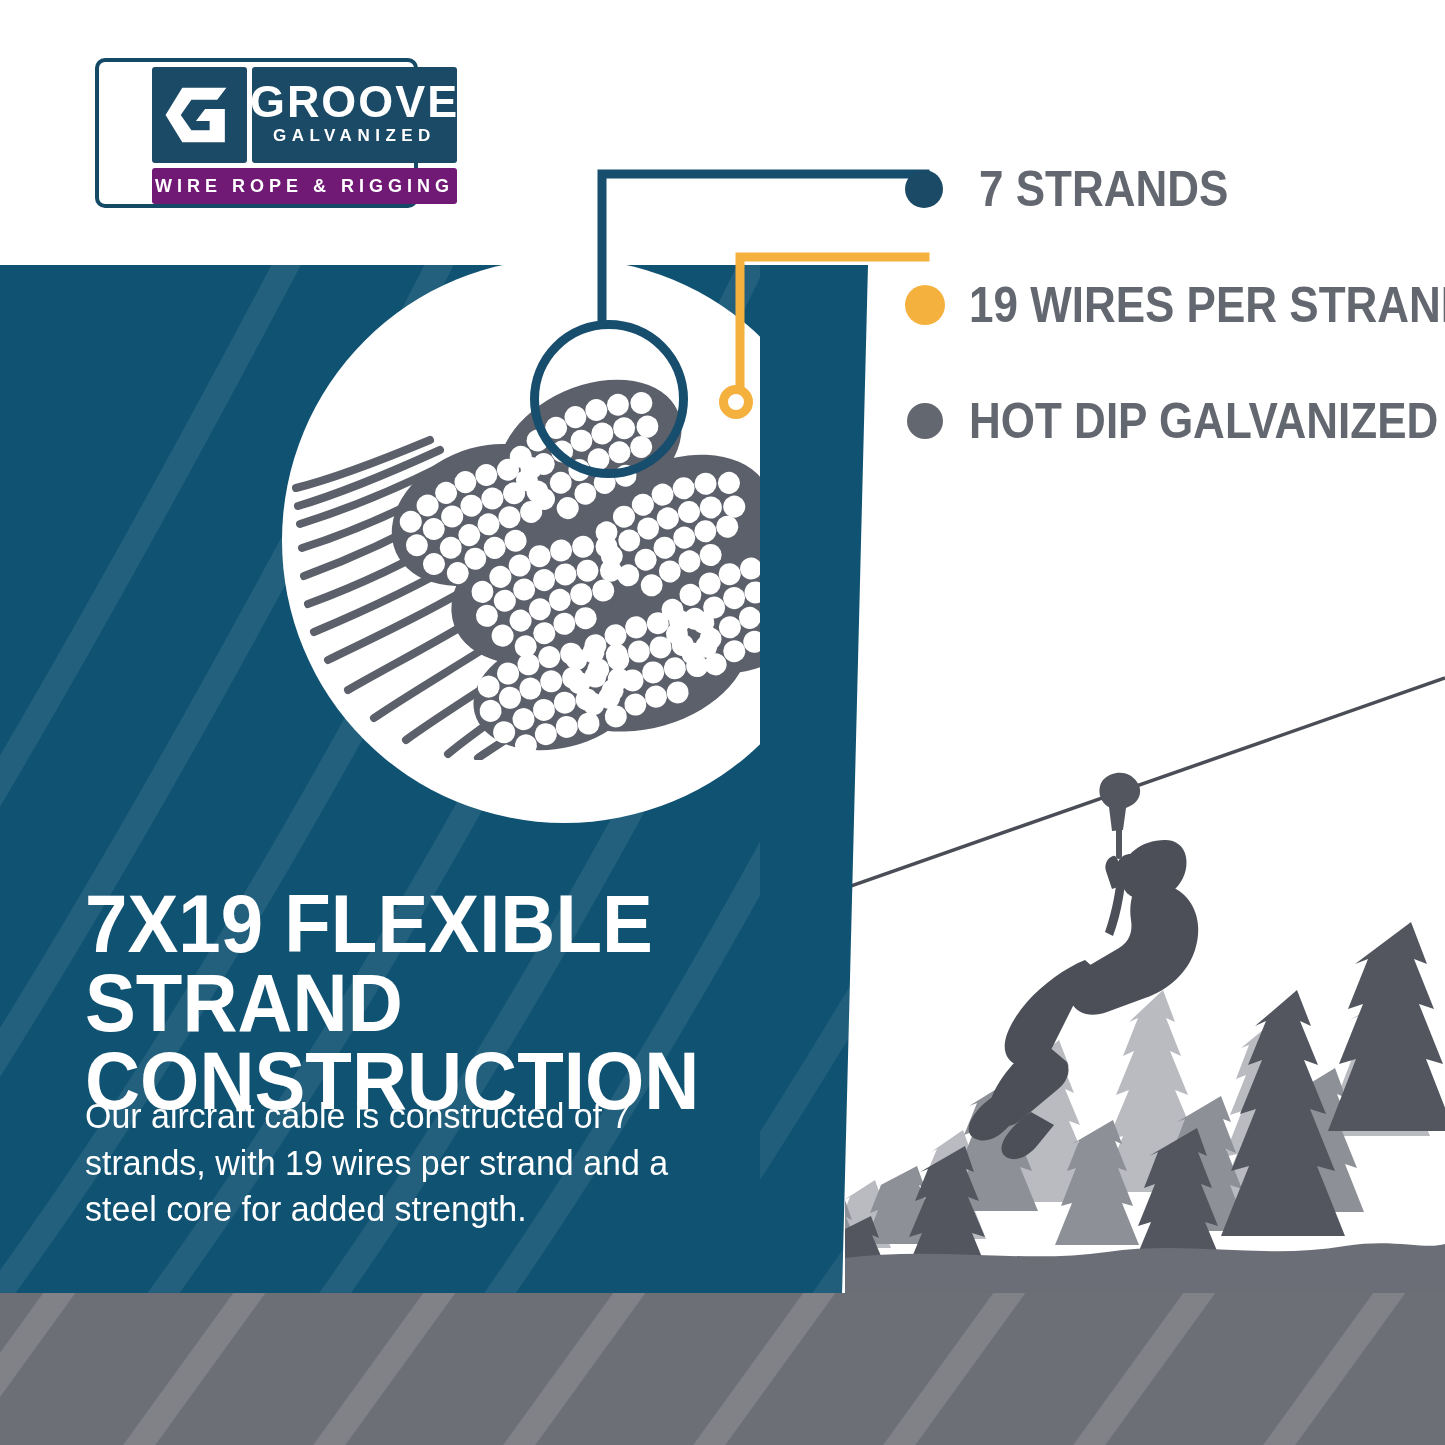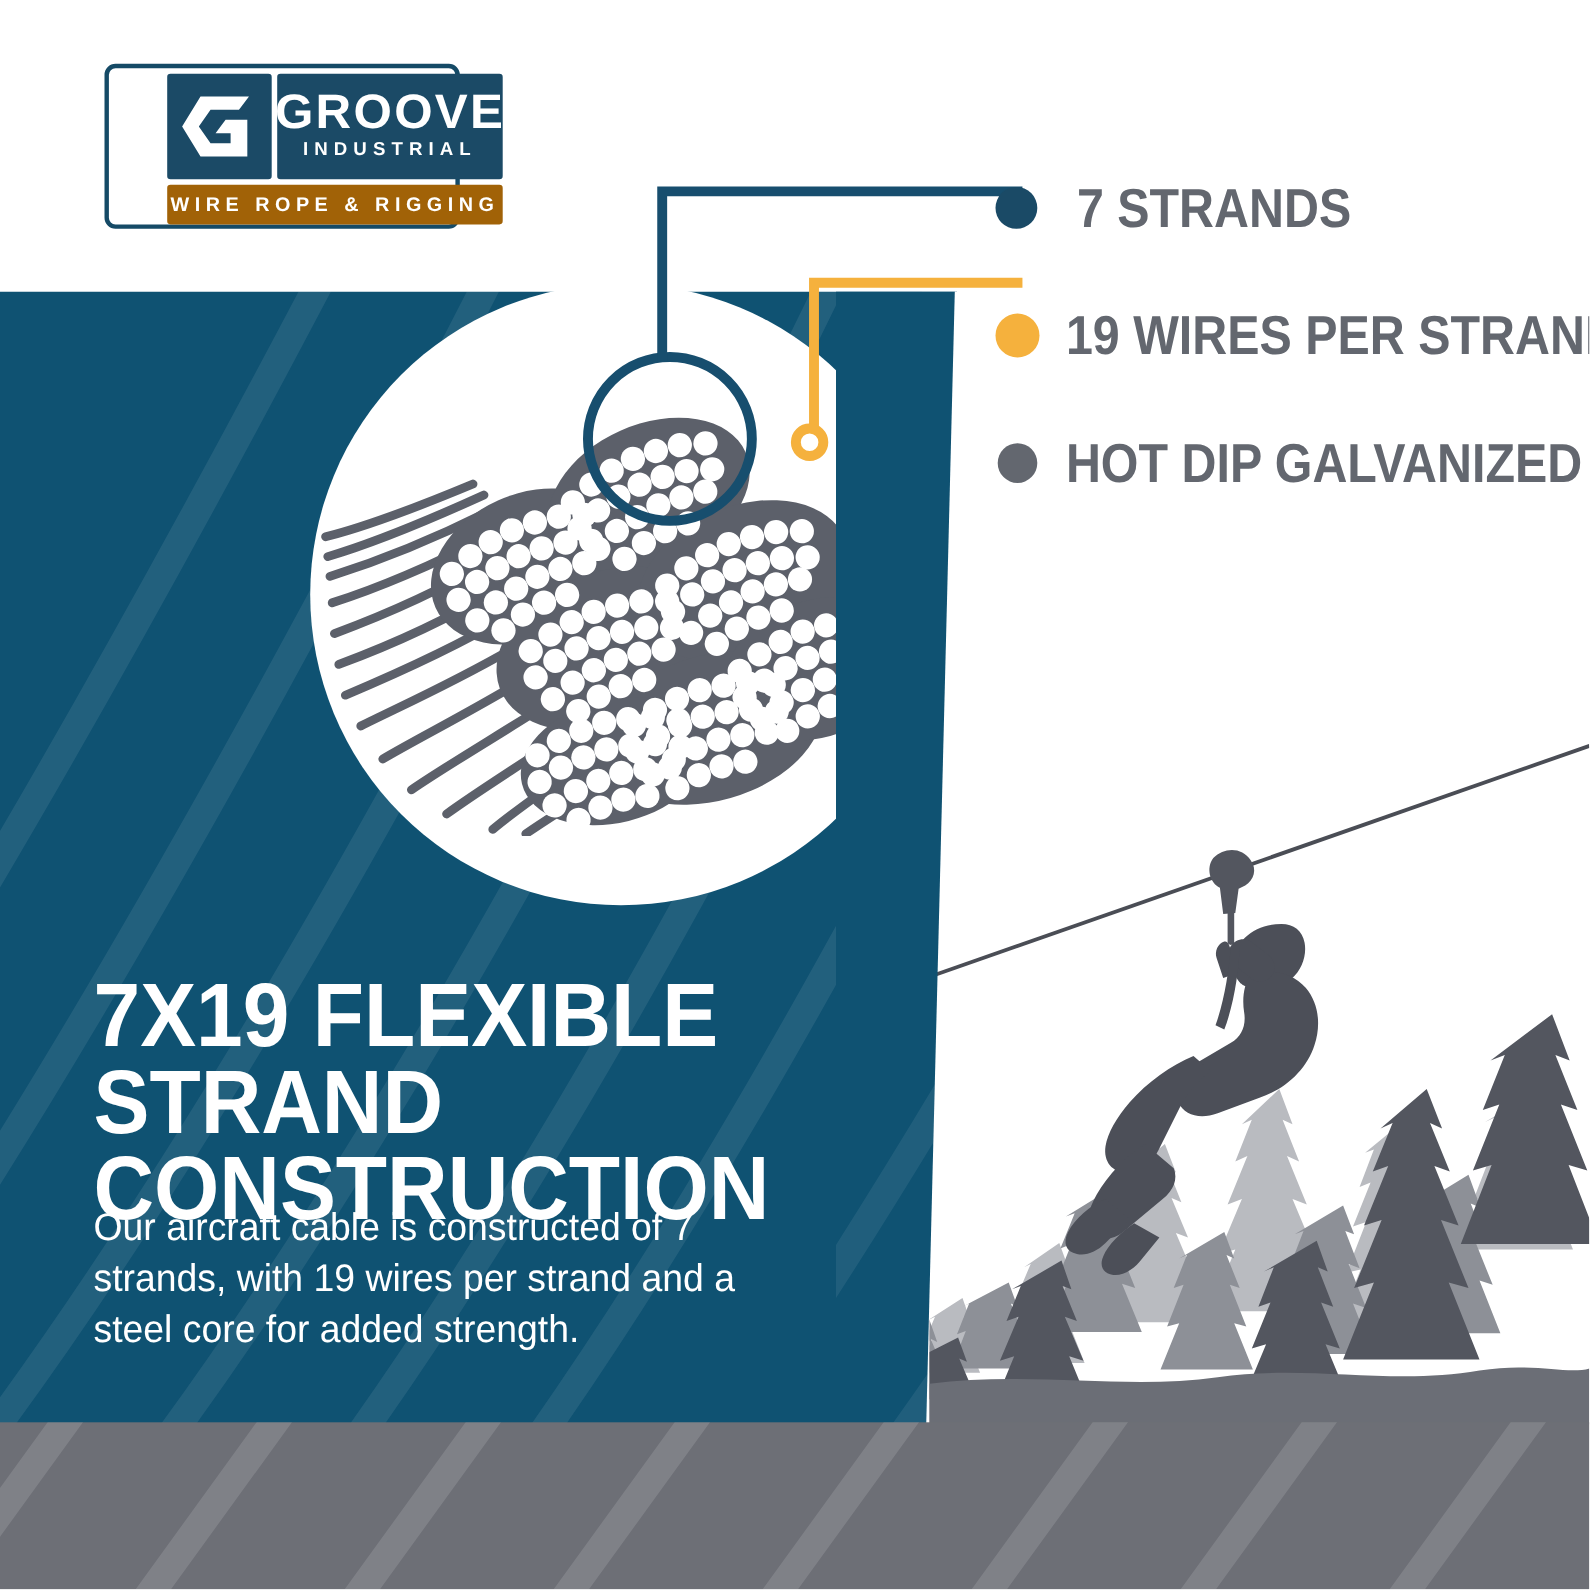--- a/index.html
+++ b/index.html
@@ -46,21 +46,21 @@
   .logo-word .g1{
     color:#fff;font-weight:bold;font-size:44px;line-height:.95;
     letter-spacing:2px;font-family:"Liberation Sans Narrow","Liberation Sans",sans-serif;
     transform:scaleX(1.02);
   }
   .logo-word .g2{
     color:#fff;font-weight:bold;font-size:17px;letter-spacing:5.5px;
     margin-top:3px;
   }
   .logo-bar{
-    height:27%;margin-top:5px;background:#a16207;border-radius:3px;
+    height:27%;margin-top:5px;background:#701a75;border-radius:3px;
     display:flex;align-items:center;justify-content:center;
   }
   .logo-bar span{color:#fff;font-weight:bold;font-size:18px;letter-spacing:5px;}
 
   
   .callout{position:absolute;display:flex;align-items:center;}
   .callout .label{
     font-family:"Liberation Sans Narrow","Liberation Sans",sans-serif;
     font-weight:bold;color:#63676f;white-space:nowrap;
     transform:scaleX(.88);transform-origin:left center;
@@ -237,21 +237,21 @@
   <div class="logo">
     <div class="logo-inner">
       <div class="logo-top">
         <div class="logo-mark">
           <svg viewBox="0 0 100 100" width="76" height="76">
             <path d="M28 14 L86 14 L74 30 L40 30 L26 50 L40 70 L64 70 L64 58 L46 58 L58 42 L84 42 L84 86 L28 86 L6 50 Z" fill="#ffffff"></path>
           </svg>
         </div>
         <div class="logo-word">
           <div class="g1">GROOVE</div>
-          <div class="g2">INDUSTRIAL</div>
+          <div class="g2">GALVANIZED</div>
         </div>
       </div>
       <div class="logo-bar">
         <span>WIRE ROPE &amp; RIGGING</span>
       </div>
     </div>
   </div>
 
   <div class="callout c1">
     <div class="dot"></div>

